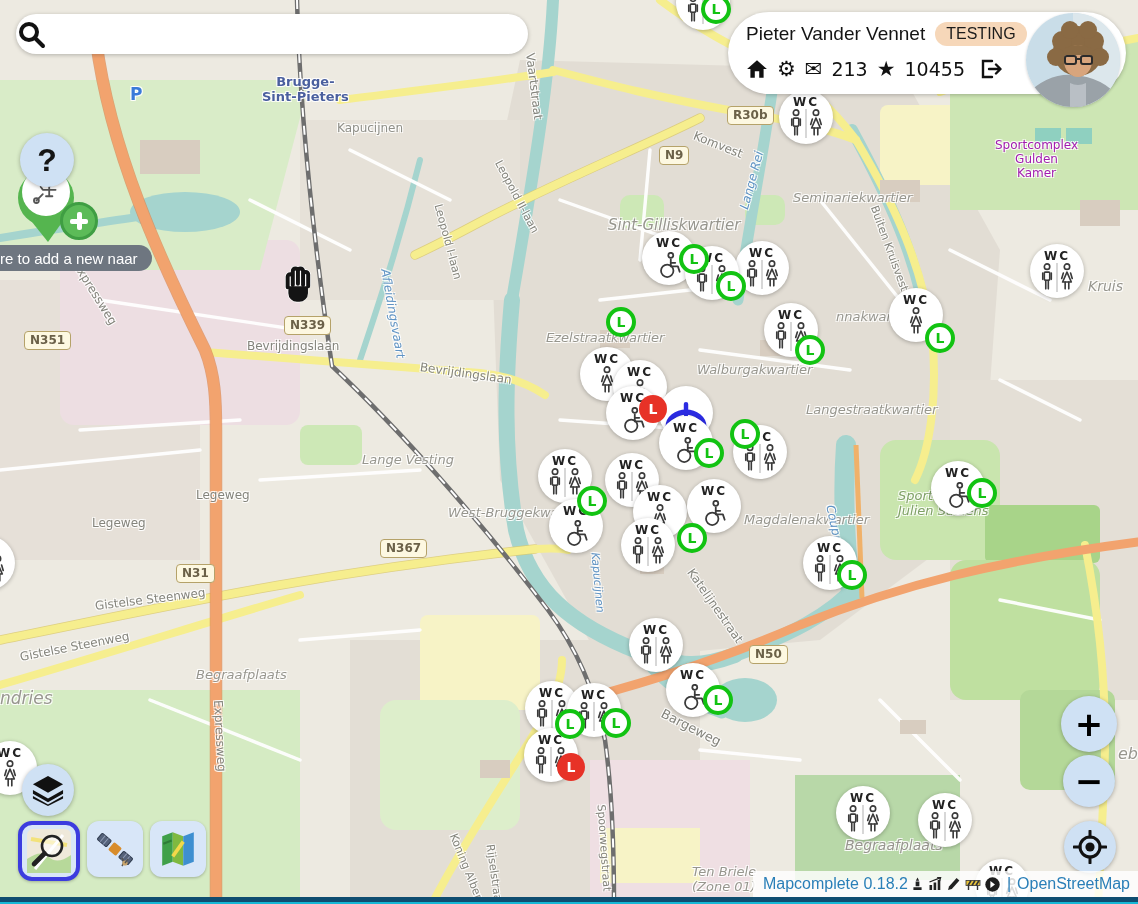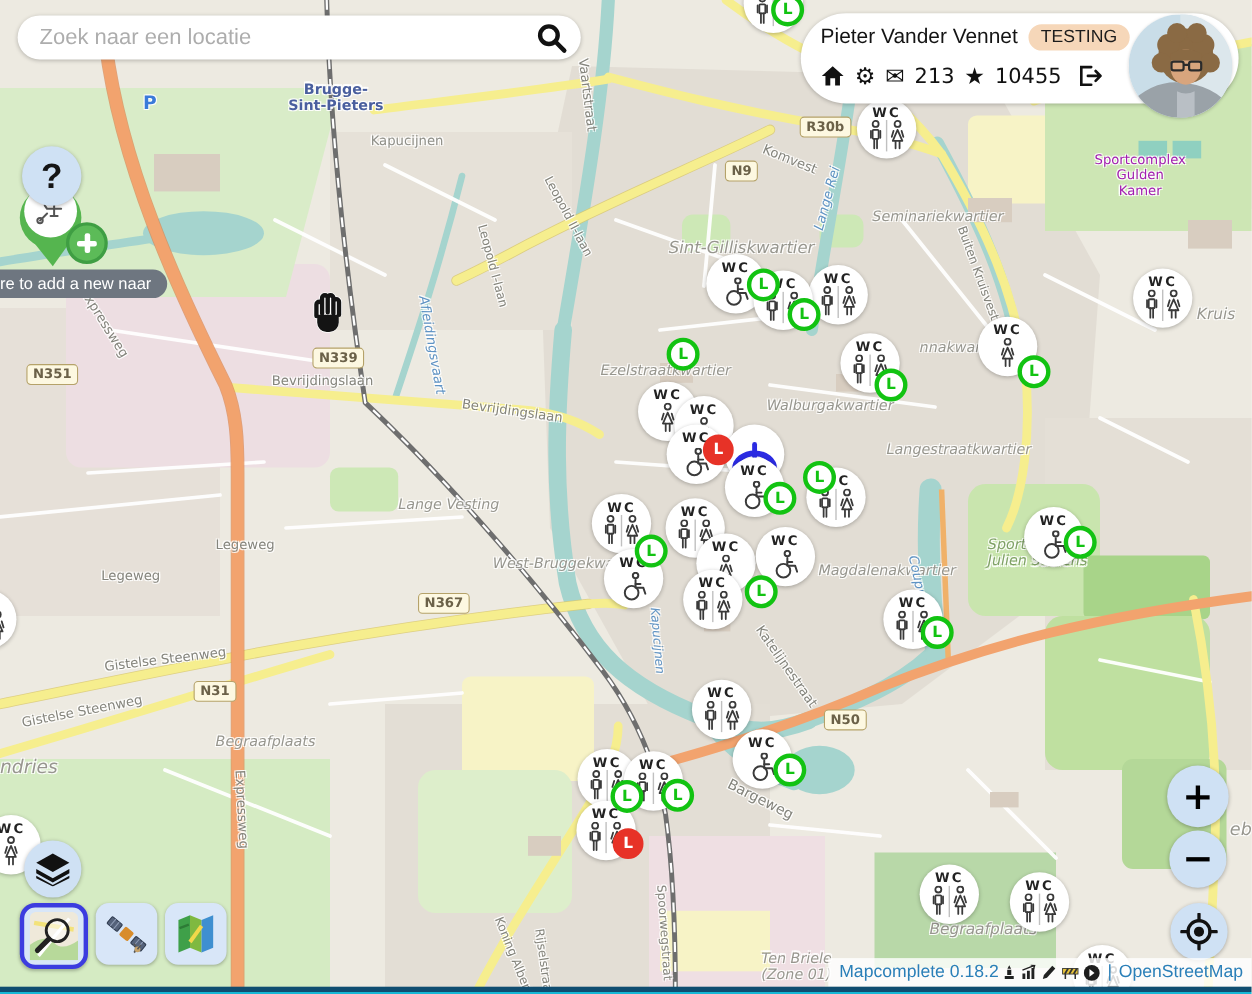--- a/index.html
+++ b/index.html
@@ -257,21 +257,21 @@
       <span class="map-label" style="left: 845px; top: 820px; color: rgb(151, 150, 142); font-size: 14px; font-style: italic;">Centr
 Begraafplaats</span>
       <span class="map-label" style="left: 692px; top: 864px; color: rgb(151, 150, 142); font-size: 13px; font-style: italic;">Ten Briele
 (Zone 01)</span>
       <span class="road-badge" style="left: 736px; top: 35px;">N376</span>
       <span class="road-badge" style="left: 727px; top: 106px;">R30b</span>
       <span class="road-badge" style="left: 659px; top: 146px;">N9</span>
       <span class="road-badge" style="left: 284px; top: 316px;">N339</span>
       <span class="road-badge" style="left: 24px; top: 331px;">N351</span>
       <span class="road-badge" style="left: 380px; top: 539px;">N367</span>
-      <span class="road-badge" style="left: 176px; top: 619px;">N31</span>
+      <span class="road-badge" style="left: 176px; top: 564px;">N31</span>
       <span class="road-badge" style="left: 749px; top: 645px;">N50</span>
     </div>
   <div class="markers-layer">
       <div class="marker" style="left: 703px; top: 3px;">
         <svg width="40" height="29" class="icon" style="top: 19px;">
           <use href="#i-mf"></use>
         </svg>
       </div>
       <div class="badge open standalone" style="left: 716px; top: 9px;">L</div>
       <div class="marker" style="left: 806px; top: 117px;">
@@ -482,21 +482,20 @@
       <path d="M8 20 v-9 a2.2 2.2 0 0 1 4.4 0 M12.4 18 v-12 a2.2 2.2 0 0 1 4.4 0 M16.8 17 v-11 a2.2 2.2 0 0 1 4.4 0 M21.2 18 v-9 a2.2 2.2 0 0 1 4.4 0 v9"></path>
     </g>
     <path d="M8 19 h17.6 v6 a8 8 0 0 1 -8 8 h-2 a8 8 0 0 1 -7.6 -8 z" fill="#fff"></path>
     <g stroke="#141414" stroke-width="3.4" fill="none" stroke-linecap="round">
       <path d="M8 20 v-9 a2.2 2.2 0 0 1 4.4 0 v7 M12.4 18 v-12 a2.2 2.2 0 0 1 4.4 0 v11 M16.8 17 v-11 a2.2 2.2 0 0 1 4.4 0 v11 M21.2 18 v-9 a2.2 2.2 0 0 1 4.4 0 v10"></path>
     </g>
     <path d="M8.6 19 h16.8 v6 a7.4 7.4 0 0 1 -7.4 7.4 h-2 a7.4 7.4 0 0 1 -7.4 -7.4 z" fill="#141414"></path>
   </svg>
 
   <div class="search-pill">
-    <input type="text" placeholder="Zoek naar een locatie" style="">
     <svg class="mag" width="30" height="30" viewBox="0 0 30 30">
       <circle cx="13" cy="13" r="8" fill="none" stroke="#111" stroke-width="4"></circle>
       <line x1="19" y1="19" x2="27" y2="27" stroke="#111" stroke-width="4" stroke-linecap="round"></line>
     </svg>
   </div>
 
   <div class="user-panel">
     <div class="user-name-row">
       <span class="user-name">Pieter Vander Vennet</span>
       <span class="testing-badge">TESTING</span>

